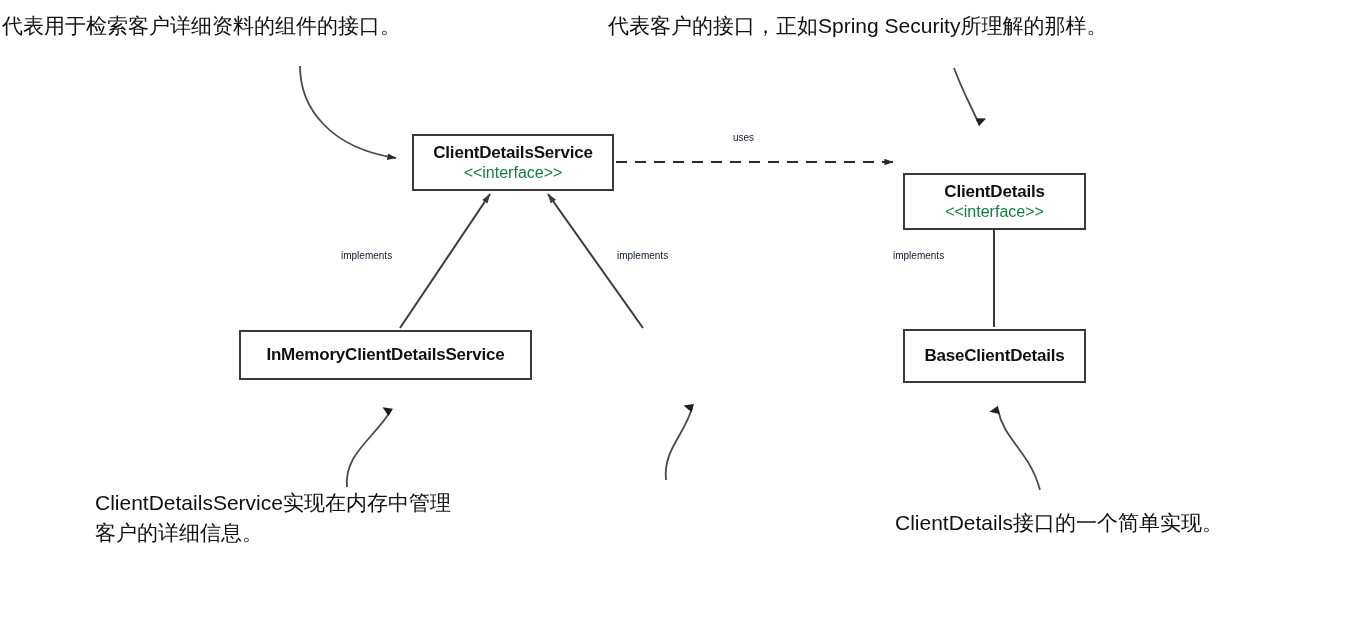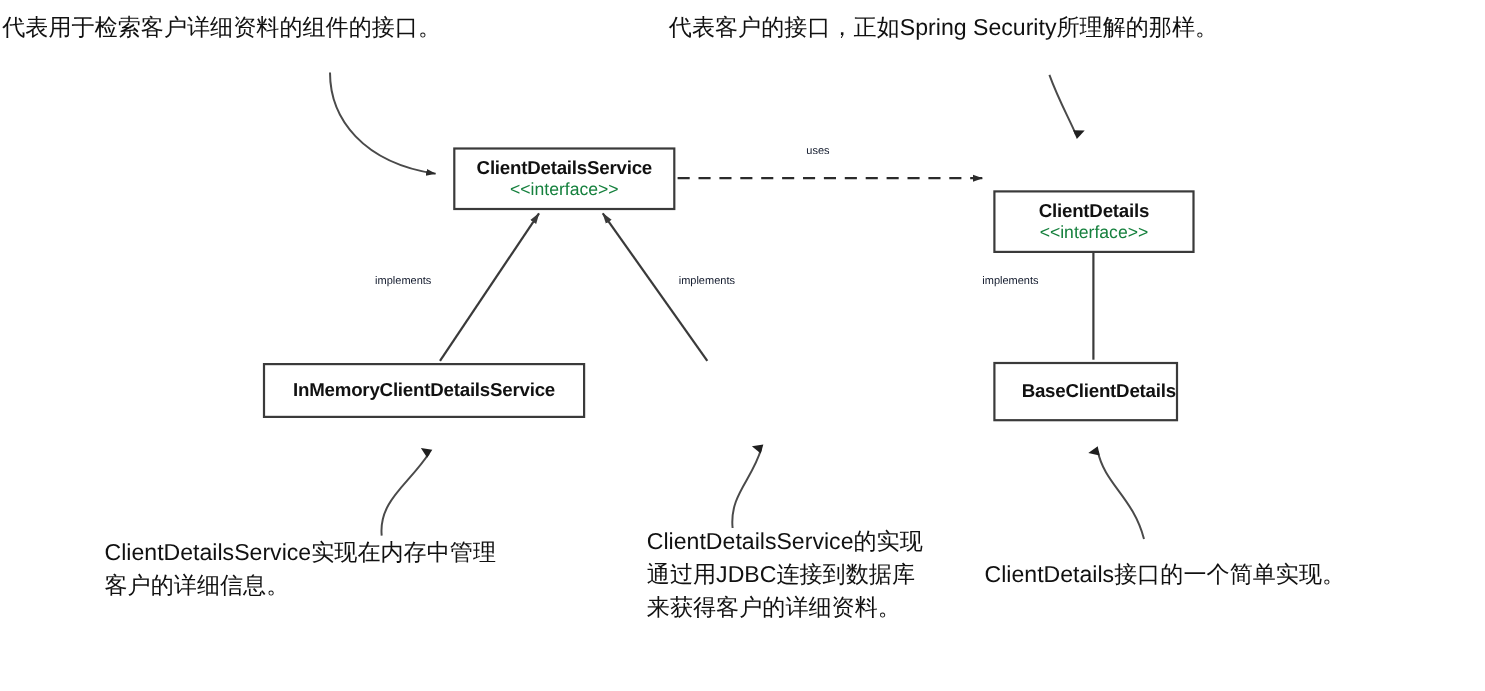--- a/index.html
+++ b/index.html
@@ -56,21 +56,21 @@
     font-weight: normal;
     color: #15803d;
     white-space: nowrap;
     margin-top: 1px;
   }
   
   #box-clientdetailsservice { left: 412px; top: 134px; width: 202px; height: 57px; }
   #box-clientdetails        { left: 903px; top: 134px; width: 183px; height: 57px; margin-top: 39px; }
   #box-inmemory             { left: 239px; top: 330px; width: 293px; height: 50px; }
   #box-jdbc                 { left: 553px; top: 330px; width: 269px; height: 56px; }
-  #box-baseclientdetails    { left: 903px; top: 329px; width: 168px; height: 54px; align-items: flex-end; }
+  #box-baseclientdetails    { left: 903px; top: 329px; width: 183px; height: 54px; }
 
   
   .edge-label {
     position: absolute;
     font-size: 10px;
     color: #0f172a;
     white-space: nowrap;
   }
   #label-uses        { left: 733px; top: 132px; }
   #label-impl-left   { left: 341px; top: 250px; }
@@ -172,17 +172,16 @@
   <div class="edge-label" id="label-uses">uses</div>
 
   <div class="edge-label" id="label-impl-left">implements</div>
 
   <div class="edge-label" id="label-impl-mid">implements</div>
 
   <div class="edge-label" id="label-impl-right">implements</div>
 
   <div class="annotation" id="note-inmemory">ClientDetailsService实现在内存中管理客户的详细信息。</div>
 
-  <div class="annotation" id="note-jdbc">ClientDetailsService的实现通过用JDBC连接到数据库来获得客户的详细资料。</div>
 
   <div class="annotation" id="note-base">ClientDetails接口的一个简单实现。</div>
 
 </div>
 
 </body></html>

